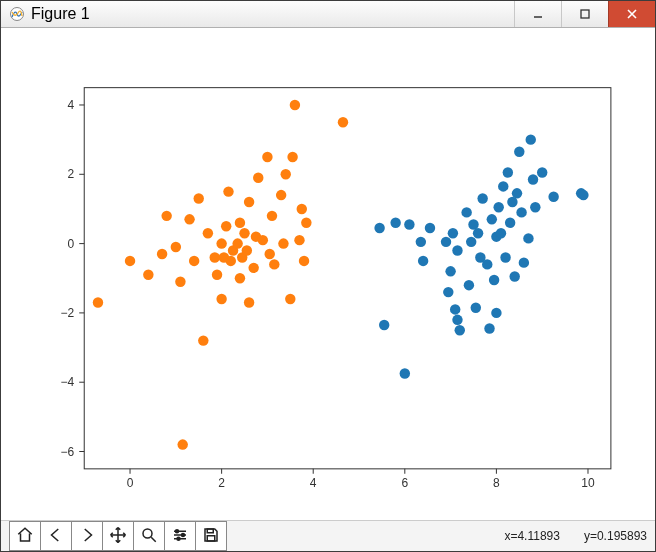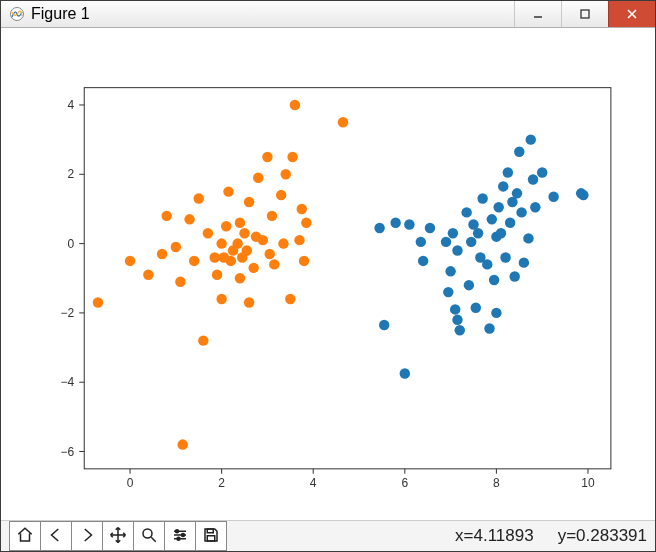--- a/index.html
+++ b/index.html
@@ -9,21 +9,21 @@
 .title-text{flex:1;font-size:16px}
 .win-btns{display:flex;height:100%}
 .win-btn{width:46px;display:flex;align-items:center;justify-content:center;border-left:1px solid #c8c8c8}
 .win-btn.close{background:#d04b33;color:#fff;border-left:1px solid #a33a28}
 .client{flex:1;background:#fff;padding:8px;box-sizing:border-box;position:relative}
 .plot-svg{width:100%;height:100%}
 .statusbar{height:34px;background:#f4f4f4;border-top:1px solid #ccc;display:flex;align-items:center;padding:0 8px;font-size:12px}
 .toolbar{display:flex}
 .tool-btn{width:30px;height:28px;border:1px solid #888;background:#fff;display:flex;align-items:center;justify-content:center;margin-right:-1px;cursor:pointer}
 .tool-btn svg{width:18px;height:18px;stroke:#222;fill:none;stroke-width:2}
-.coord{margin-left:auto;font-family:Helvetica,Arial,sans-serif;font-size:17px;display:flex;gap:24px;color:#222}
+.coord{margin-left:auto;font-family:Helvetica,Arial,sans-serif;font-size:12px;display:flex;gap:24px;color:#222}
 .axis text{font-family:Helvetica,Arial,sans-serif;font-size:12px;fill:#333}
 .series-a circle{fill:#ff7f0e}
 .series-b circle{fill:#1f77b4}
 </style>
 </head>
 <body>
 
 <div class="window">
   <div class="titlebar">
     <span class="app-icon">
@@ -229,16 +229,16 @@
       <div class="tool-btn">
           <span><svg viewBox="0 0 24 24">
               <path d="M4 4 H17 L20 7 V20 H4 Z"></path>
               <rect x="7" y="4" width="8" height="5"></rect>
               <rect x="7" y="13" width="10" height="7"></rect>
             </svg></span>
         </div>
     </div>
     <div class="coord">
       <span>x=4.11893</span>
-      <span>y=0.283391</span>
+      <span>y=0.195893</span>
     </div>
   </div>
 </div>
 
 </body></html>

